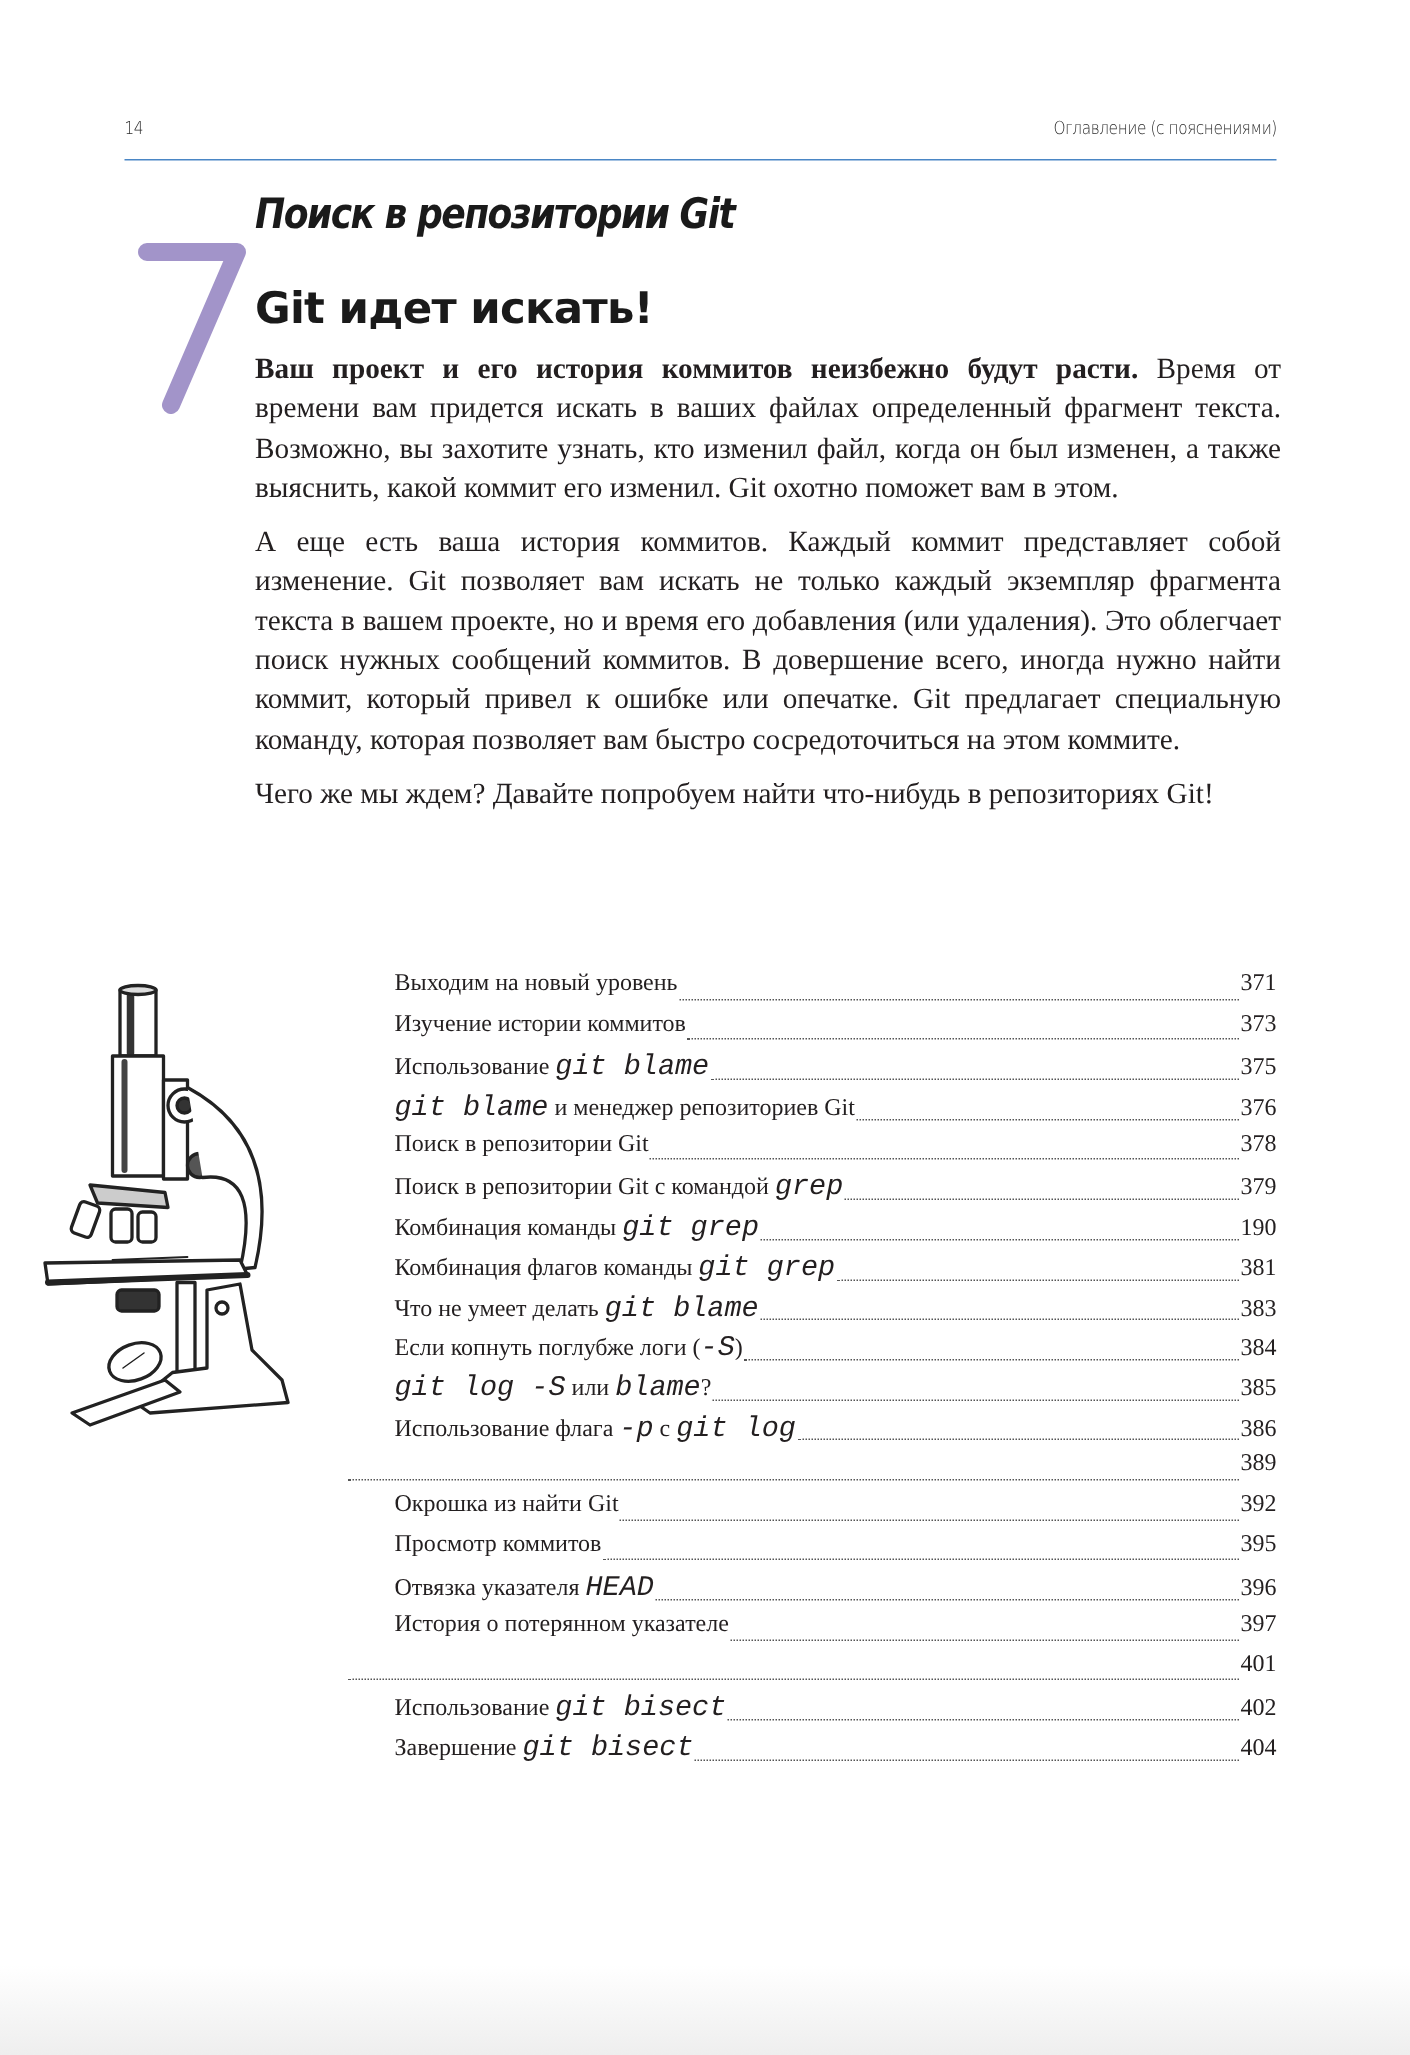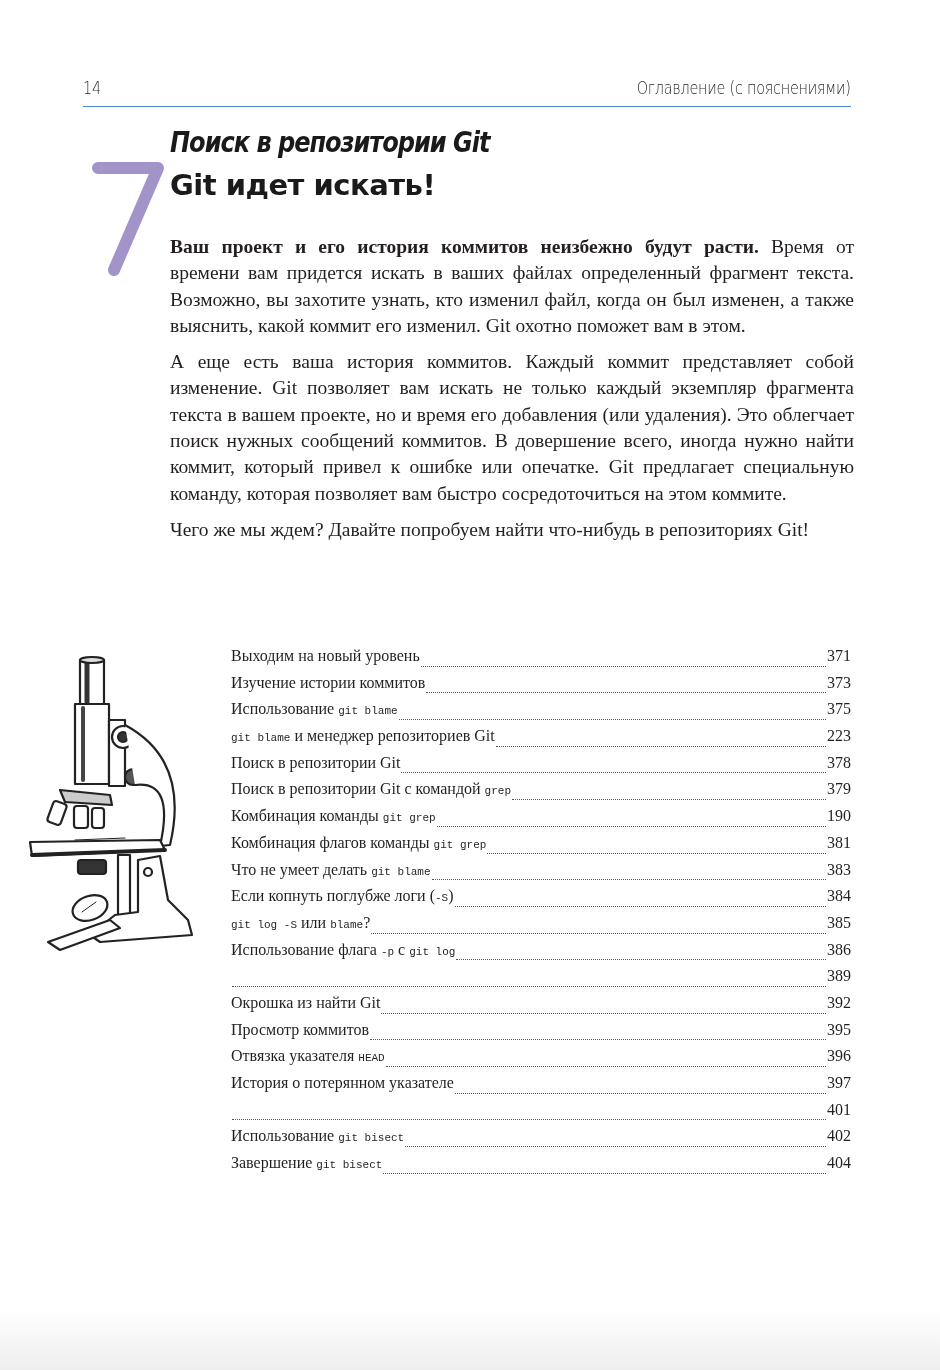--- a/index.html
+++ b/index.html
@@ -6,57 +6,57 @@
   body {
     width: 940px; height: 1370px; position: relative; overflow: hidden;
     background: linear-gradient(to bottom, #ffffff 0px, #ffffff 1310px, #eeeeee 1370px);
     color: #231f20;
     font-family: "Liberation Serif", "DejaVu Serif", serif;
   }
   .running-head {
     position: absolute; left: 83px; top: 76px; width: 768px; height: 30px;
     border-bottom: 1.5px solid #4a86c5;
     font-family: "DejaVu Sans", sans-serif; font-weight: 300;
-    color: #2b2b2b; font-size: 17px; letter-spacing: -0.3px; text-decoration: underline;
+    color: #2b2b2b; font-size: 12px; letter-spacing: -0.3px; text-decoration: underline;
   }
   .running-head .page-num { position: absolute; left: 0; top: 2px; transform: scaleX(0.85); transform-origin: left; }
   .running-head .section { position: absolute; right: 0; top: 2px; transform: scaleX(0.85); transform-origin: right; }
 
   .chapter-num {
     position: absolute; left: 92px; top: 158px; width: 76px; height: 118px;
   }
   .chapter-title-top {
     position: absolute; left: 170px; top: 126px;
     font-family: "DejaVu Sans", sans-serif; font-weight: bold;
     font-size: 28px; color: #1a1a1a; letter-spacing: -1.2px;
     transform: scaleX(0.86); transform-origin: left;
     font-style: italic;
   }
   .chapter-title {
-    position: absolute; left: 170px; top: 168px;
+    position: absolute; left: 170px; top: 188px;
     font-family: "DejaVu Sans", sans-serif; font-weight: bold;
     font-size: 29px; color: #1a1a1a; letter-spacing: -0.5px;
   }
 
   .intro {
     position: absolute; left: 170px; top: 234px; width: 684px;
     font-size: 19.5px; line-height: 26.3px; text-align: justify;
   }
   .intro p { margin: 0 0 10px 0; text-align: justify; text-align-last: left; }
   .intro b { font-weight: bold; }
 
   .microscope { position: absolute; left: 20px; top: 650px; width: 200px; height: 305px; }
 
   .toc { position: absolute; left: 231px; top: 647px; width: 620px; }
   .toc-row {
     display: flex; align-items: baseline; height: 26.7px;
     font-size: 16px; color: #231f20; white-space: nowrap;
   }
-  .toc-title { flex: 0 0 auto; }
-  .toc-title .mono { font-family: "Liberation Mono", "DejaVu Sans Mono", monospace; font-size: 11px; }
+  .toc-title { flex: 0 0 auto; margin-left: 32px; }
+  .toc-title .mono { font-family: "Liberation Mono", "DejaVu Sans Mono", monospace; font-size: 19px; font-style: italic; }
   .toc-leader {
     flex: 1 1 auto; overflow: hidden; margin: 0 1px;
     border-bottom: 1.3px dotted #555; height: 0; align-self: flex-end; margin-bottom: 7px;
   }
   .toc-page { flex: 0 0 auto; text-align: right; }
 </style>
 </head>
 <body>
 
 <div class="running-head" style="border-bottom-color: rgb(74, 134, 197);">
@@ -125,21 +125,21 @@
       <span class="toc-page">373</span>
     </div>
     <div class="toc-row">
       <span class="toc-title"><span>Использование </span><span class="mono">git blame</span></span>
       <span class="toc-leader"></span>
       <span class="toc-page">375</span>
     </div>
     <div class="toc-row">
       <span class="toc-title"><span class="mono">git blame</span><span> и менеджер репозиториев Git</span></span>
       <span class="toc-leader"></span>
-      <span class="toc-page">223</span>
+      <span class="toc-page">376</span>
     </div>
     <div class="toc-row">
       <span class="toc-title"><span>Поиск в репозитории Git</span></span>
       <span class="toc-leader"></span>
       <span class="toc-page">378</span>
     </div>
     <div class="toc-row">
       <span class="toc-title"><span>Поиск в репозитории Git с командой </span><span class="mono">grep</span></span>
       <span class="toc-leader"></span>
       <span class="toc-page">379</span>

